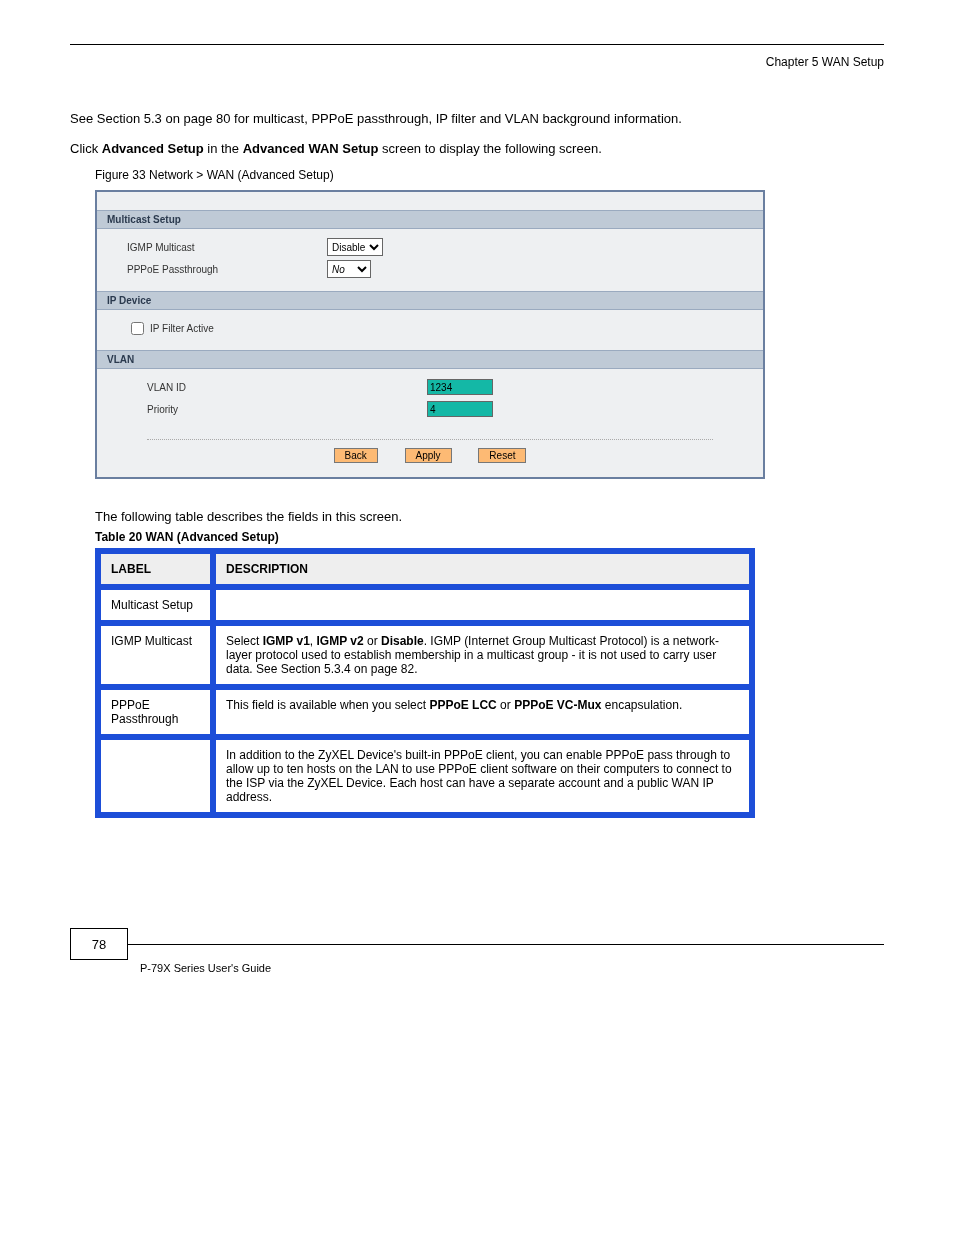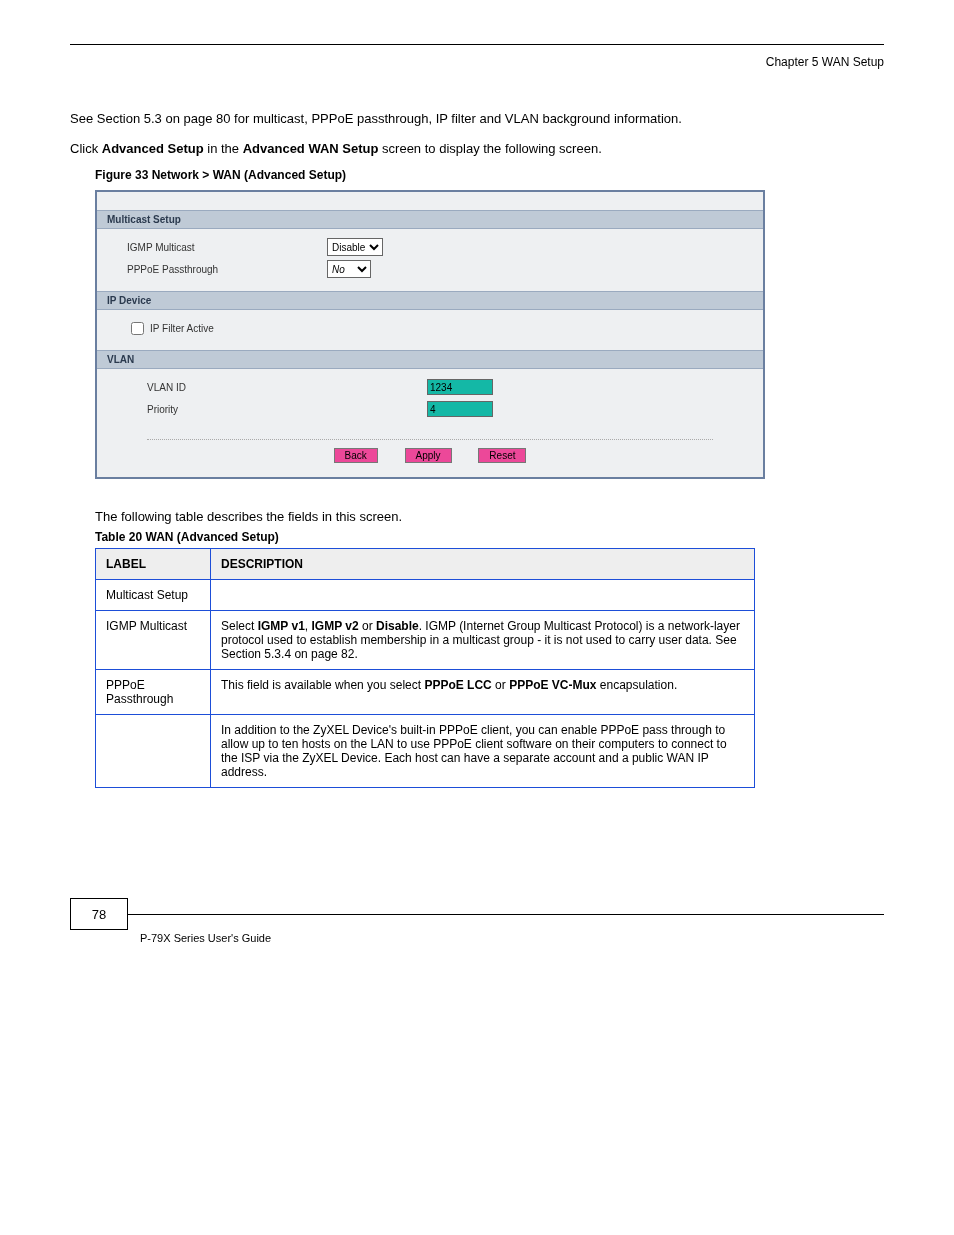--- a/index.html
+++ b/index.html
@@ -24,21 +24,21 @@
     font-size: 12px;
     margin-top: 6px;
     margin-bottom: 40px;
   }
   .body-text {
     font-size: 13px;
     line-height: 1.5;
     margin-bottom: 10px;
   }
   .figure-caption {
-    font-weight: bold;
+    font-weight: normal;
     font-size: 12px;
     margin-bottom: 8px;
   }
   .bold { font-weight: bold; }
 
   
   .panel {
     border: 2px solid #6a7fa0;
     background: #eef0f2;
     width: 670px;
@@ -100,42 +100,42 @@
     text-align: center;
     border-top: 1px dotted #aaa;
     margin: 8px 50px 0 50px;
     padding: 8px 0 14px 0;
   }
   .fbtn {
     font-size: 10px;
     padding: 1px 10px;
     margin: 0 12px;
     border: 1px solid #777;
-    background: #ec4899;
+    background: #fdba74;
     cursor: pointer;
   }
 
   
   .desc-text {
     font-size: 13px;
     margin-bottom: 6px;
   }
   .table-caption {
     font-weight: bold;
     font-size: 12px;
     margin-bottom: 4px;
   }
   table.desc {
     border-collapse: collapse;
     width: 660px;
     margin-left: 25px;
     font-size: 12px;
   }
   table.desc th, table.desc td {
-    border: 1px solid #1d4ed8;
+    border: 6px solid #1d4ed8;
     padding: 8px 10px;
     vertical-align: top;
     text-align: left;
     margin-left: 44px;
   }
   table.desc th {
     background: #eee;
     font-weight: bold;
   }
   .label-col { width: 115px; }

